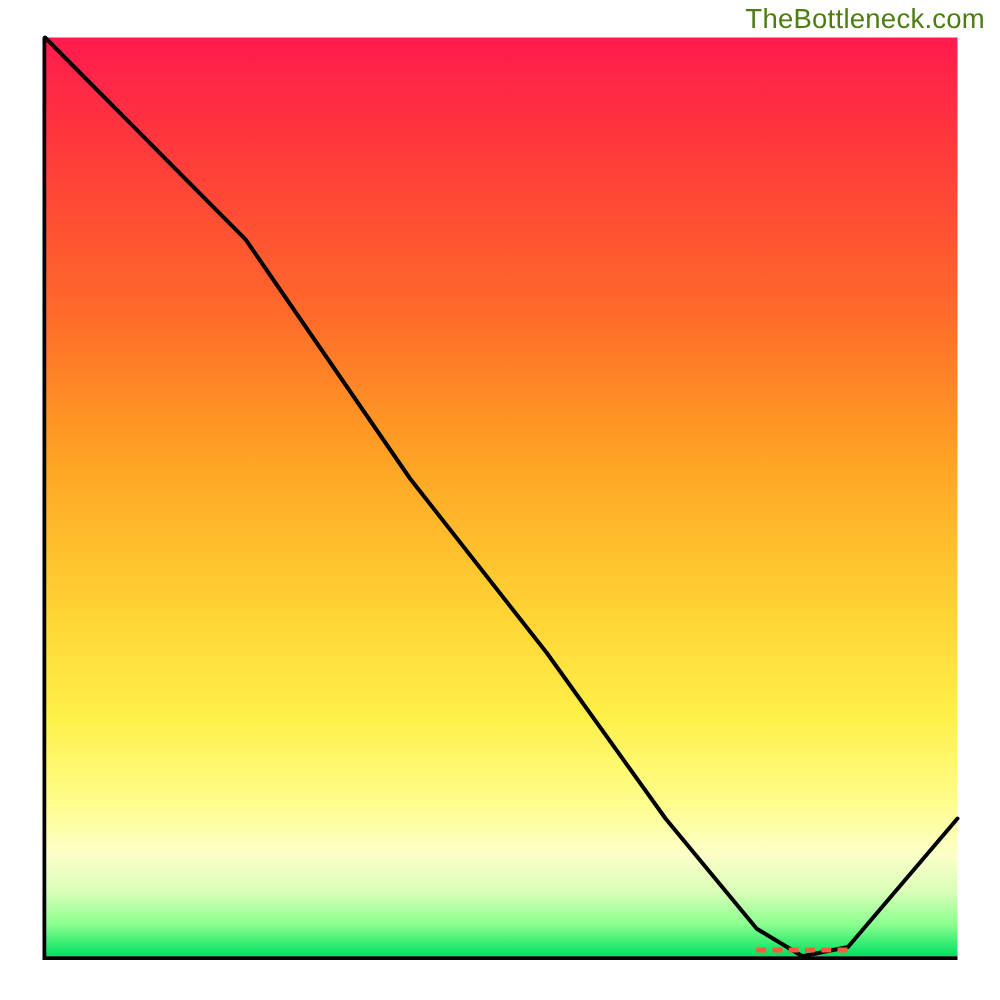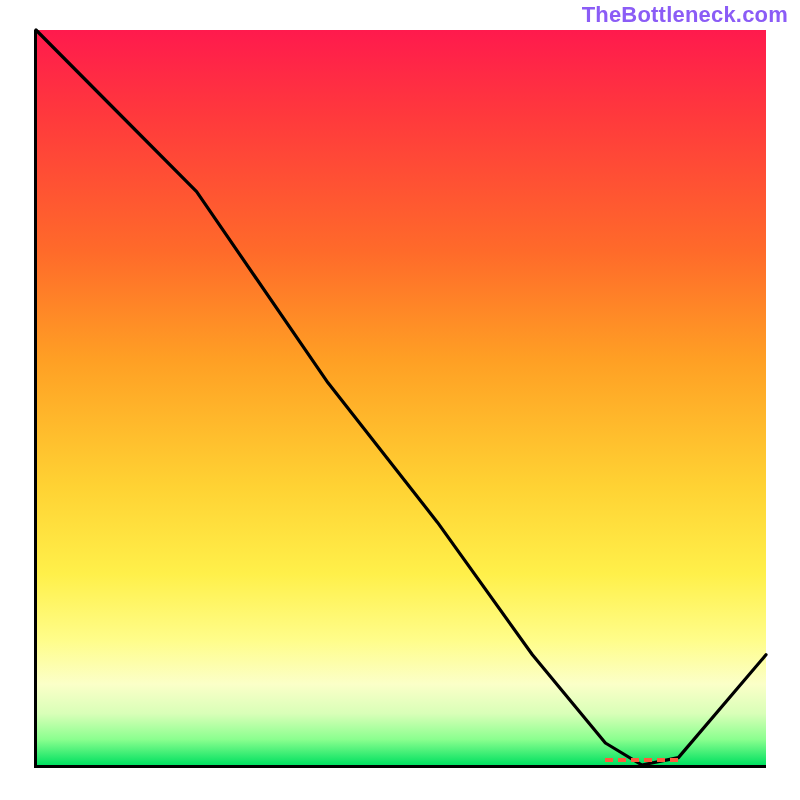--- a/index.html
+++ b/index.html
@@ -14,22 +14,22 @@
   .wrap {
     position: relative;
     width: 800px;
     height: 800px;
   }
   .watermark {
     position: absolute;
     top: 2px;
     right: 12px;
     font-size: 22px;
-    font-weight: 700;
-    color: #8b5cf6;
+    font-weight: 400;
+    color: #4d7c0f;
     letter-spacing: 0.2px;
   }
   .plot-area {
     position: absolute;
     left: 36px;
     top: 30px;
     width: 730px;
     height: 735px;
     
     background: linear-gradient(

